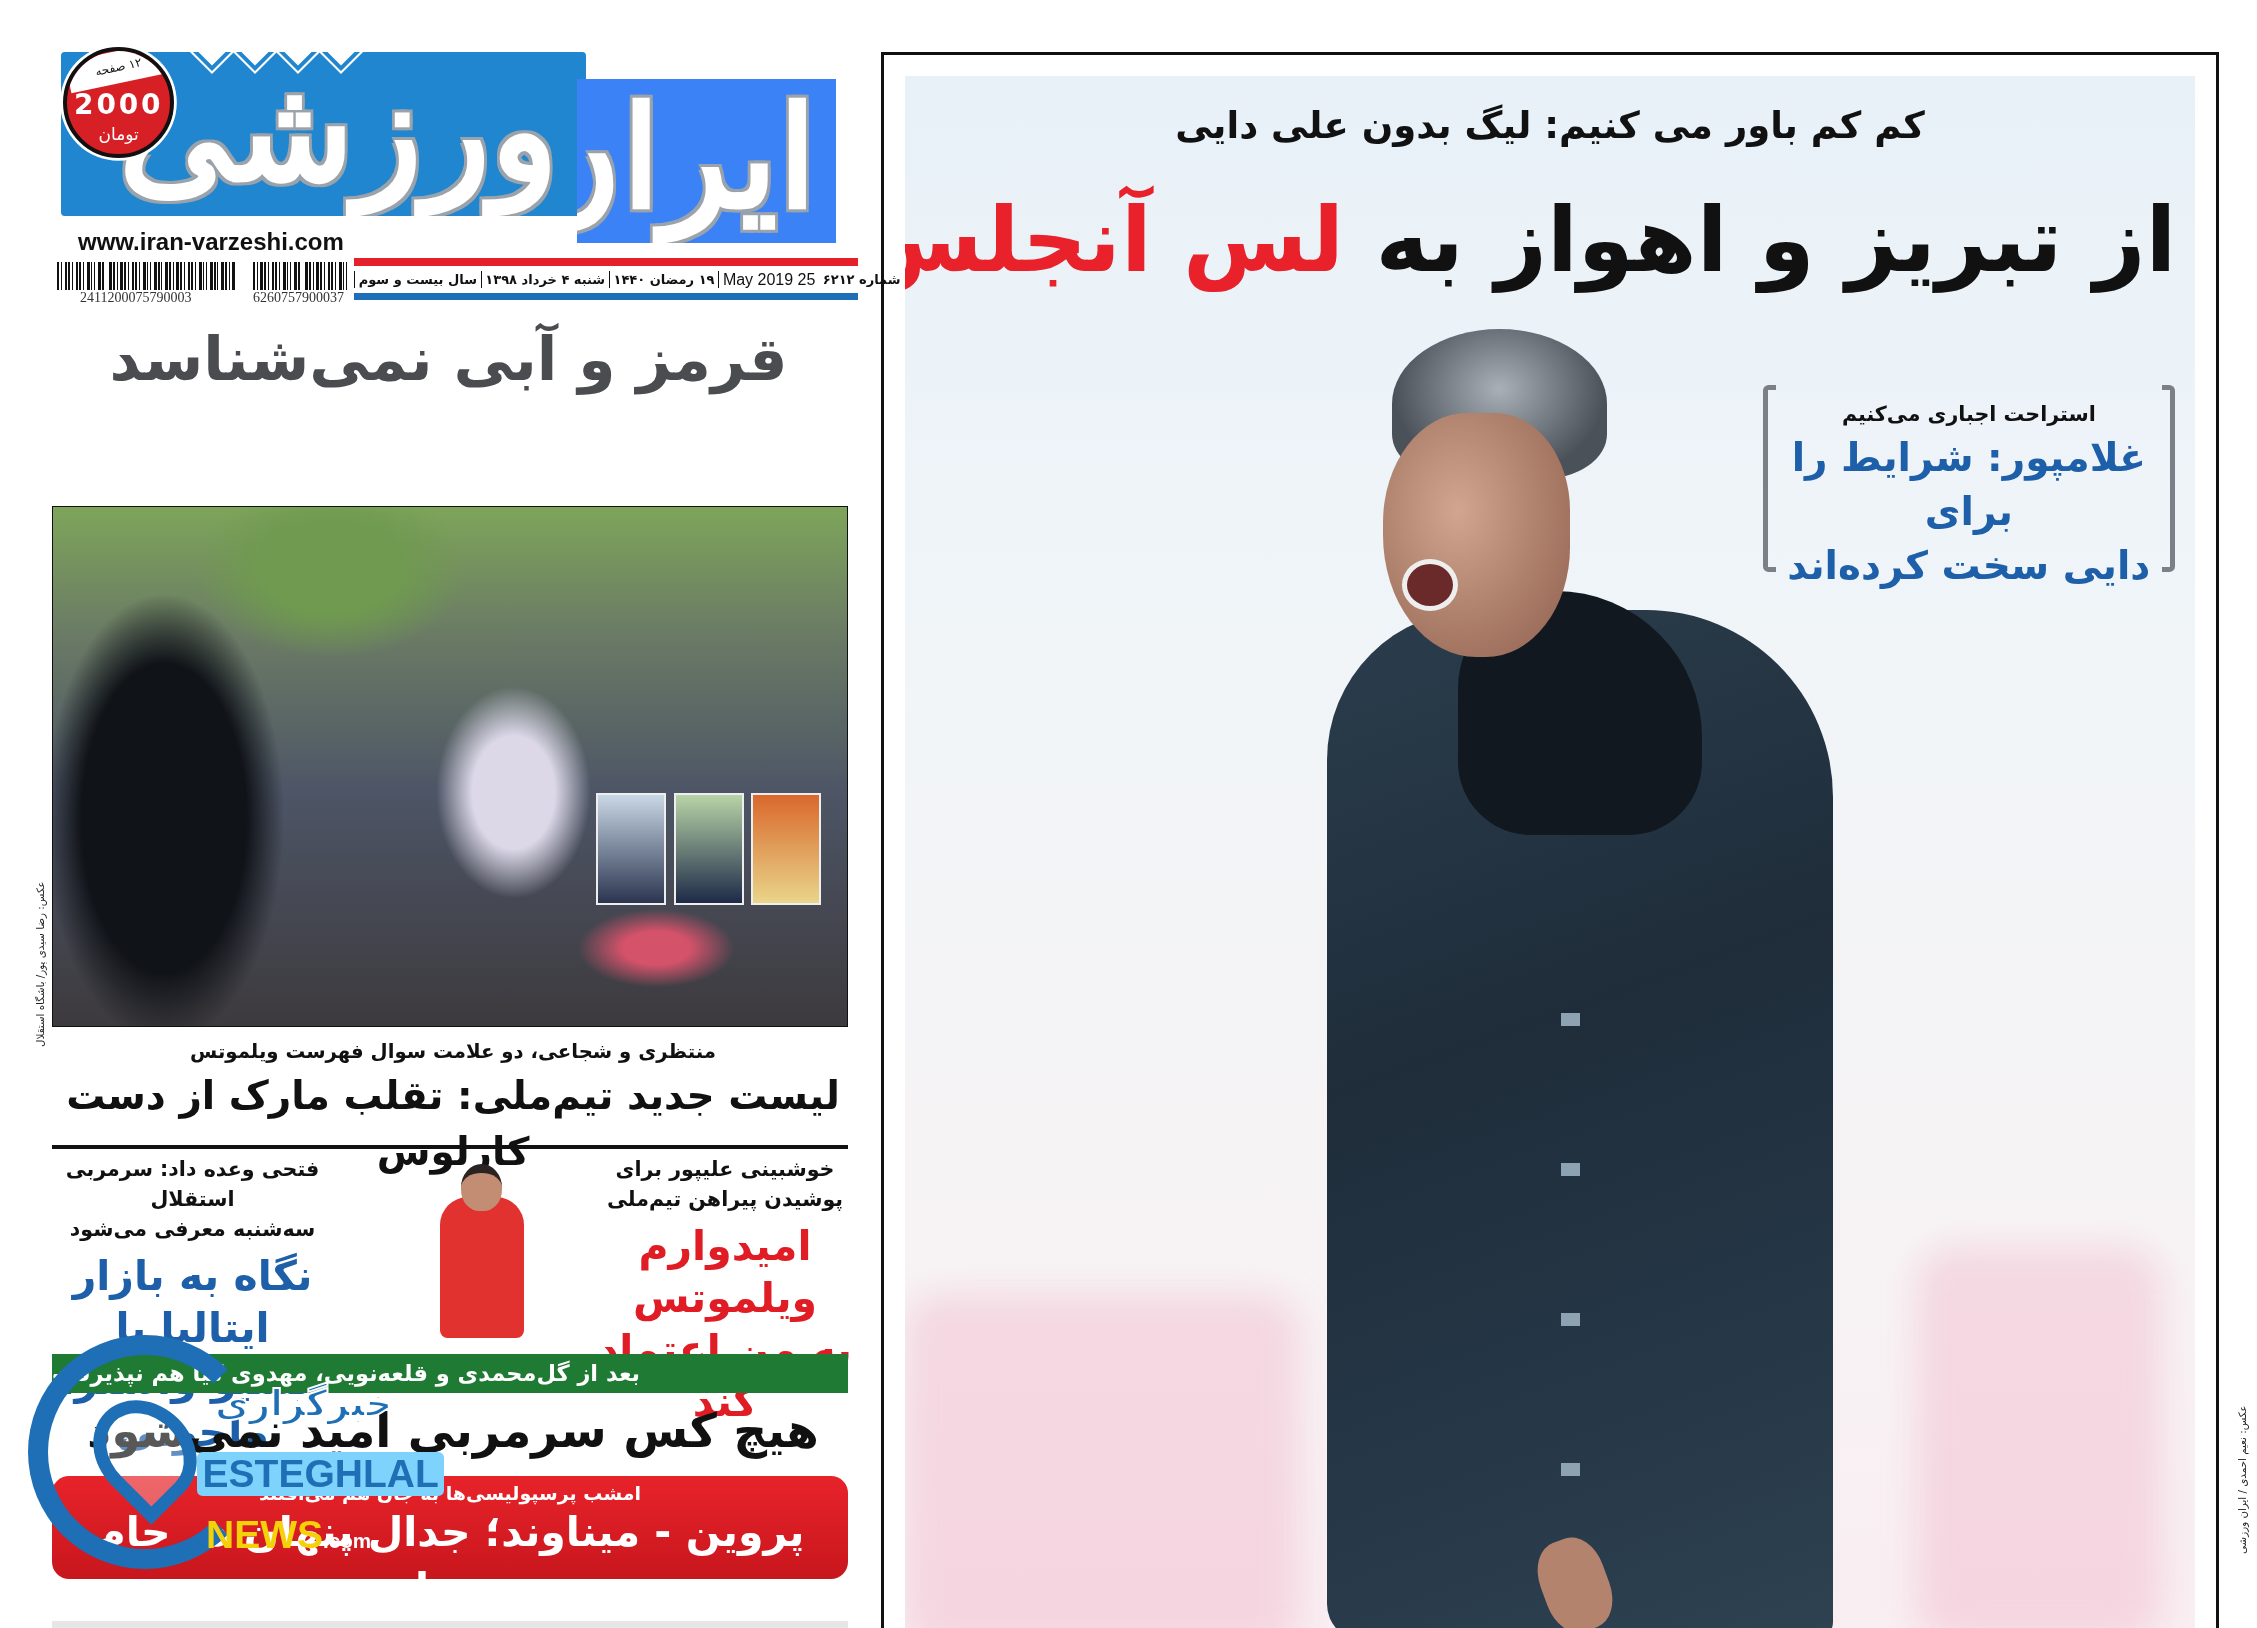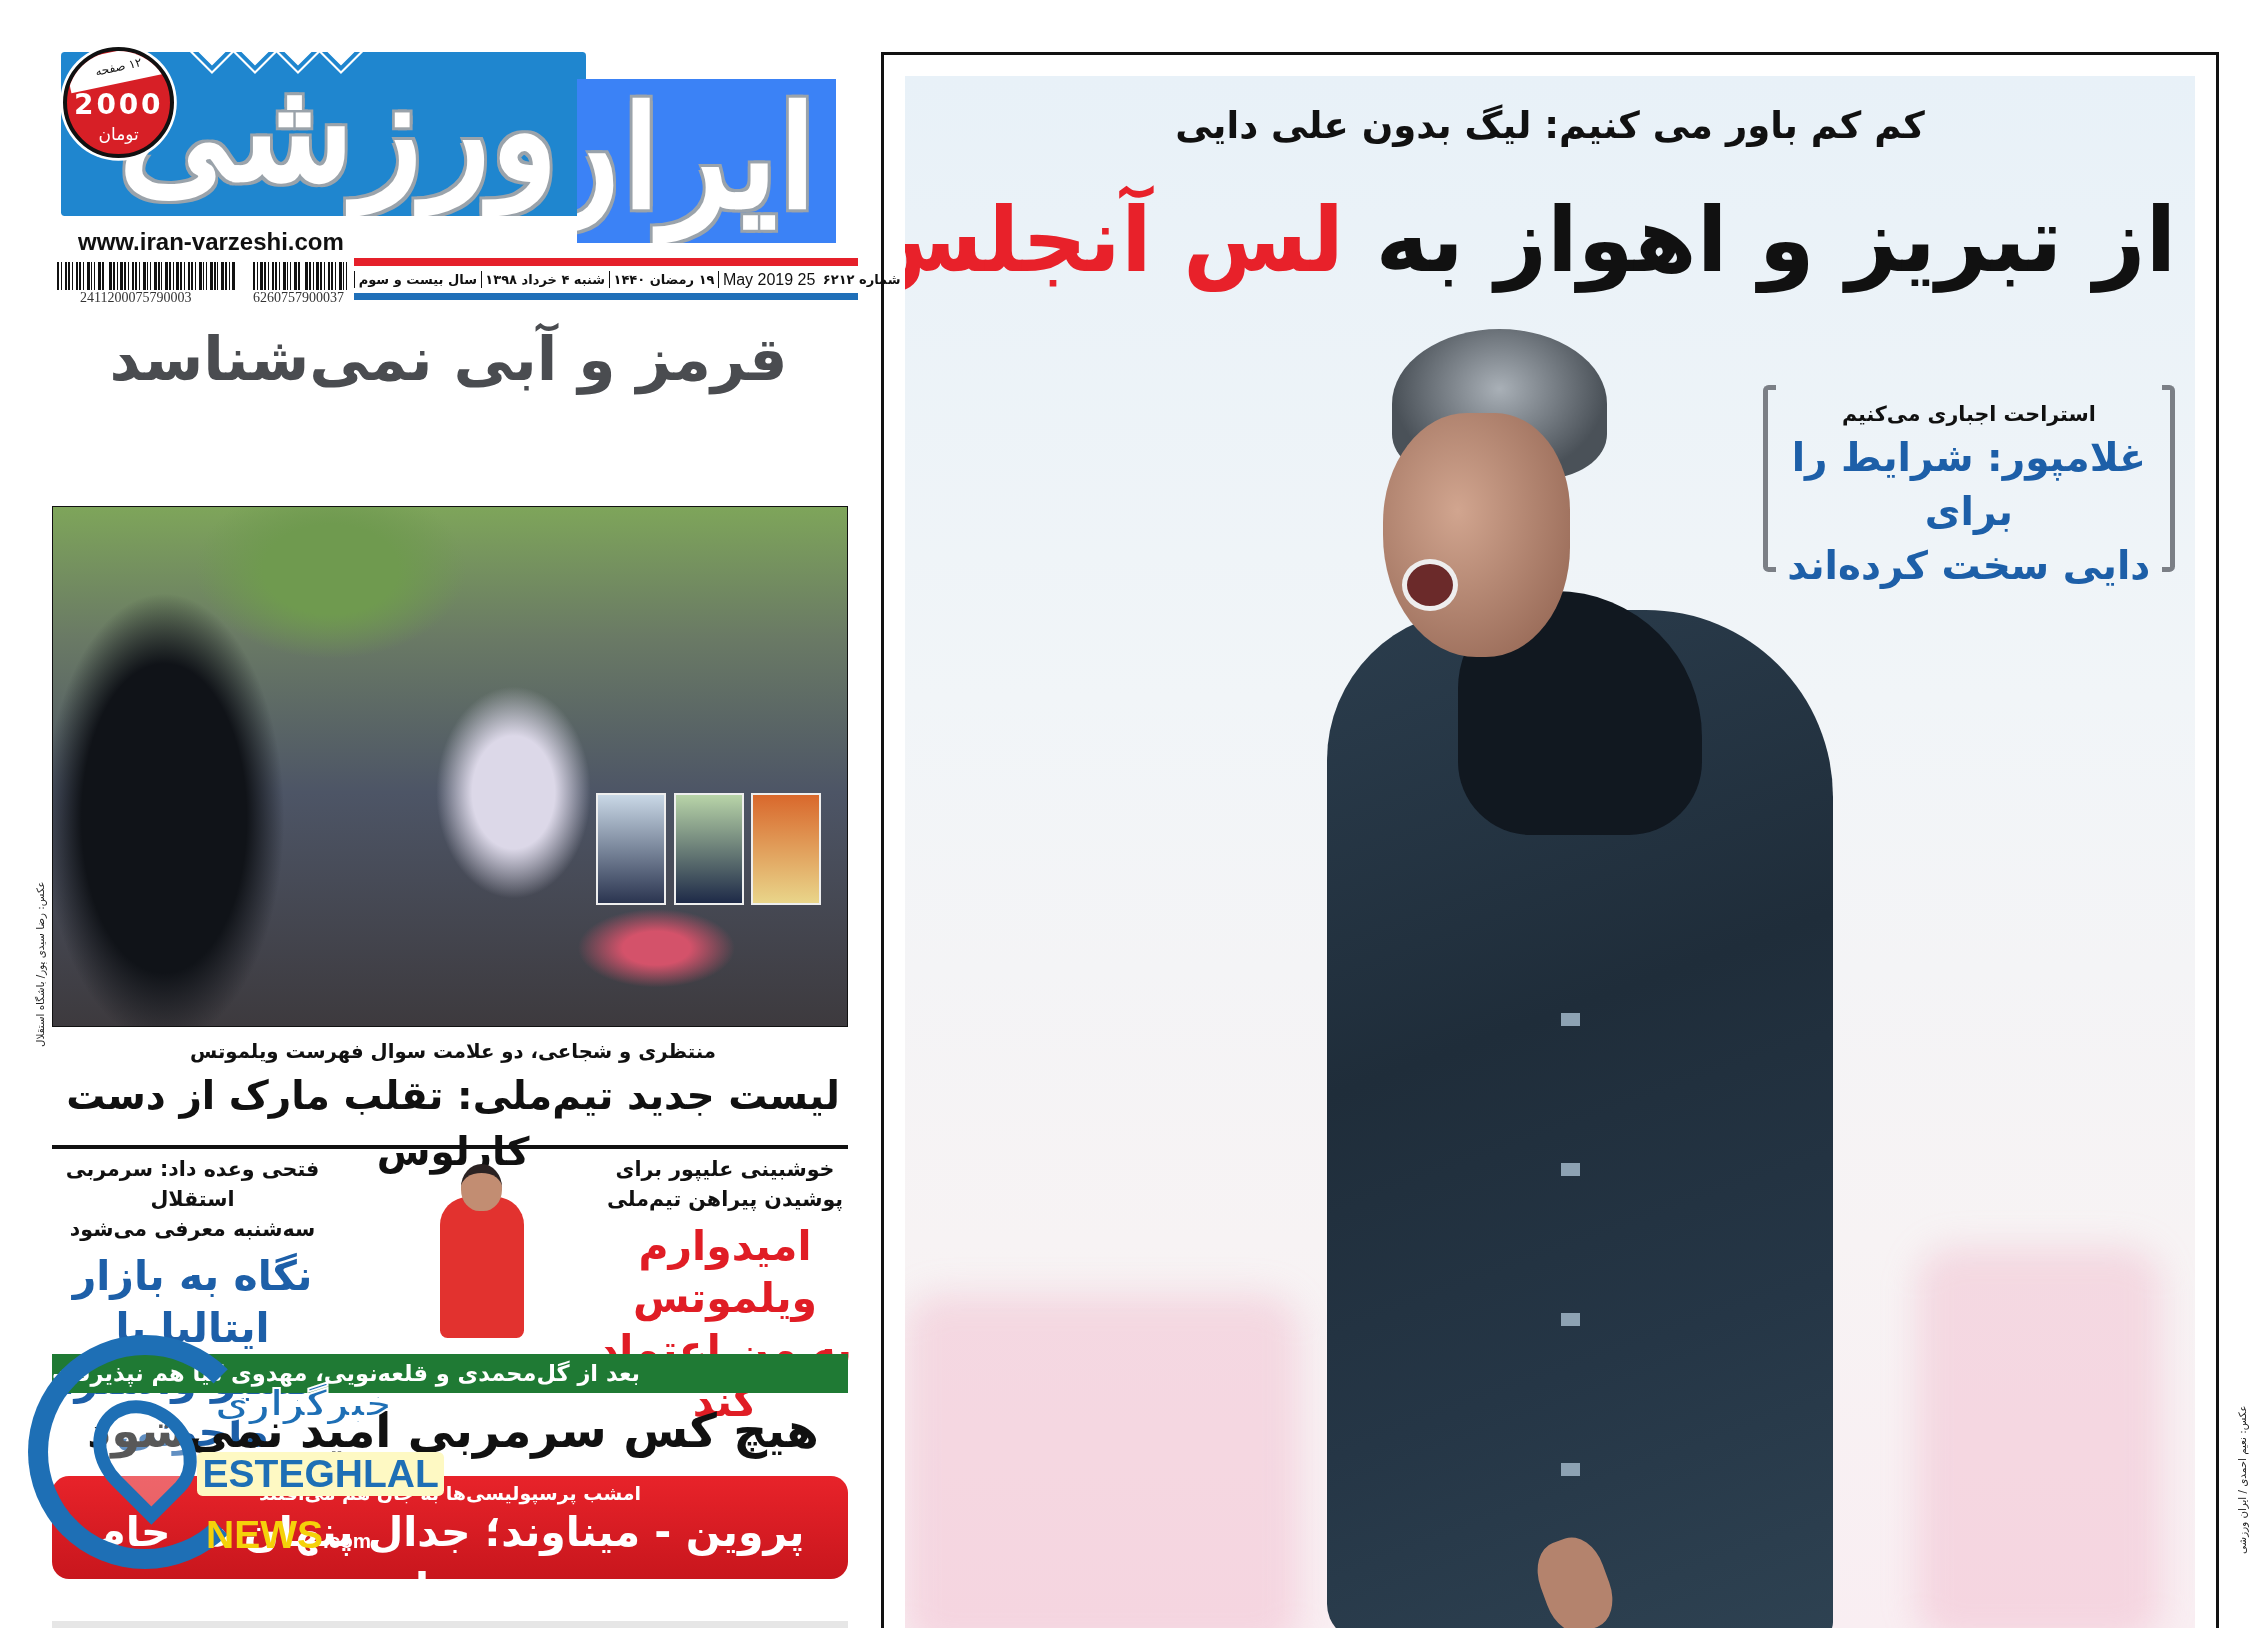--- a/index.html
+++ b/index.html
@@ -94,21 +94,21 @@
   #gray-strip { left: 52px; top: 1621px; width: 796px; height: 7.5px; background: #e6e6e6; }
 
   
   #watermark { left: 28px; top: 1330px; width: 394px; height: 298px; pointer-events: none; }
   .wm-ring { position: absolute; left: 0; top: 4.7px; width: 234px; height: 234px; border-radius: 50%;
              border: 20.6px solid #1e6fb5; border-right-color: transparent; }
   .wm-pin { position: absolute; left: 70px; top: 66px; width: 94px; height: 112px; border: 13px solid #1e6fb5;
             border-radius: 50% 50% 50% 0; transform: rotate(-45deg); background: rgba(255,255,255,0.3); }
   .wm-fa { position: absolute; left: 187px; top: 52px; font-size: 37px; font-weight: bold; color: #1e6fb5;
            -webkit-text-stroke: 1.9px #fff; }
-  .wm-en { position: absolute; left: 169px; top: 122px; padding: 0 5.6px; background: #fef9c3; border-radius: 5.6px;
+  .wm-en { position: absolute; left: 169px; top: 122px; padding: 0 5.6px; background: #7dd3fc; border-radius: 5.6px;
            font-family: "Liberation Sans", sans-serif; font-size: 39px; font-weight: bold; color: #1e6fb5; }
   .wm-news { position: absolute; left: 178px; top: 183px; font-family: "Liberation Sans", sans-serif; font-size: 39px; font-weight: bold; color: #f5d10a; }
   .wm-news small { font-size: 20.6px; color: #fff; }
 
   
   #feature { left: 881px; top: 52px; width: 1338px; height: 1577px; border: 3.7px solid #111; border-bottom: none; }
   #feature-inner { position: absolute; left: 20.6px; top: 20.6px; right: 20.6px; bottom: 0;
                    background: linear-gradient(180deg, #e8f1f8 0%, #f1f5f8 40%, #f7f3f4 75%, #f9eef2 100%); overflow: hidden; }
   .pink-blur { position: absolute; border-radius: 37px; background: rgba(236,140,170,0.25); filter: blur(17px); }
   #feature-kicker { position: absolute; right: 0; left: 0; top: 28px; text-align: center; font-size: 37px; font-weight: bold; color: #111; }

